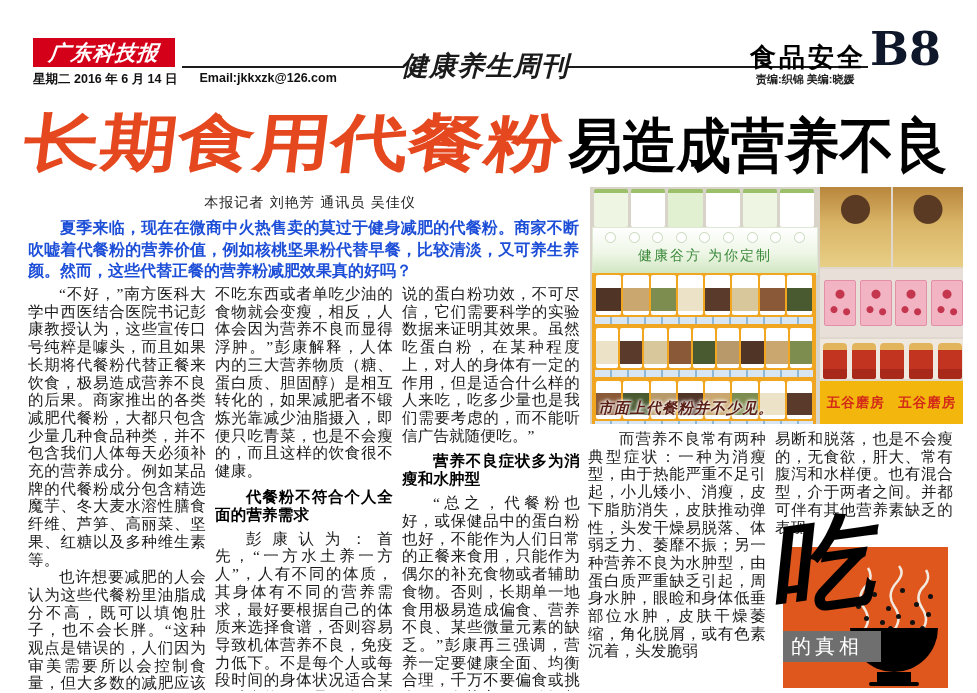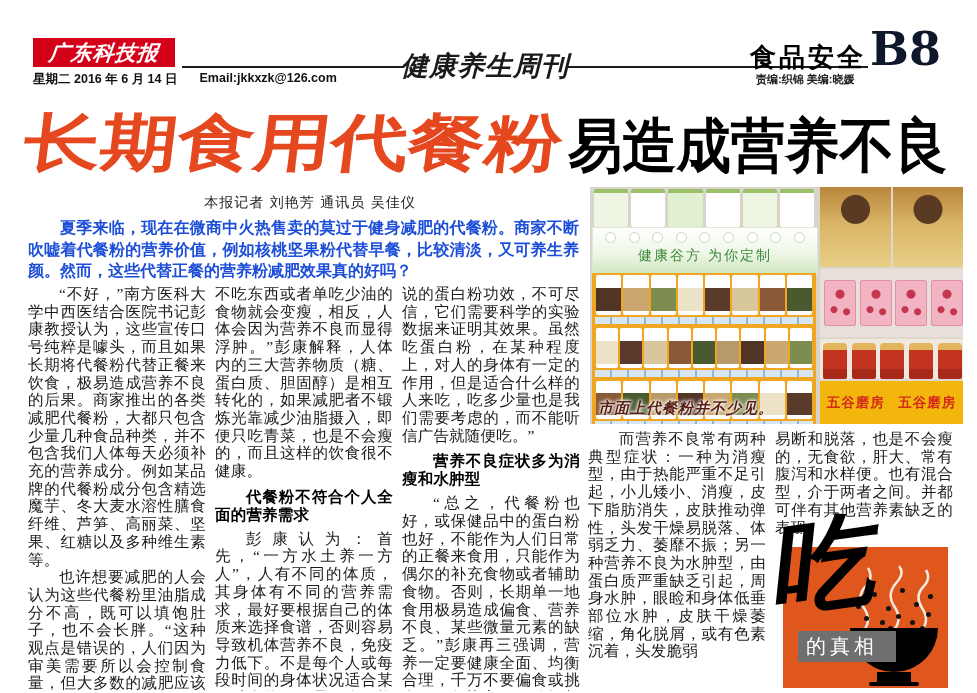--- a/index.html
+++ b/index.html
@@ -92,21 +92,21 @@
   .yellow-row span{color:#d42a1a;font-weight:900;font-size:13.5px;letter-spacing:1px;
             font-family:"Liberation Sans","DejaVu Sans",sans-serif;white-space:nowrap;}
   .photo-caption{position:absolute;left:8px;bottom:6px;z-index:5;font-size:15px;font-weight:bold;
        color:#5a1f14;font-family:"DejaVu Serif",serif;font-style:italic;letter-spacing:1px;
        text-shadow:0 0 3px #fff,0 0 3px #fff,0 0 5px #fff;white-space:nowrap;}
 
   
   .badge{position:absolute;left:783px;top:547px;width:165px;height:141px;background:#e0571d;}
   .badge-char{position:absolute;left:-16px;top:-34px;font-size:104px;line-height:1;color:#000;
        font-family:"DejaVu Serif",serif;font-style:italic;font-weight:bold;transform:rotate(-8deg);z-index:3;}
-  .badge-band{position:absolute;left:15px;bottom:26px;width:98px;height:31px;background:#6f6f6f;
+  .badge-band{position:absolute;left:0;bottom:26px;width:98px;height:31px;background:#6f6f6f;
        display:flex;align-items:center;z-index:4;}
   .badge-band span{color:#fff;font-size:20px;letter-spacing:4px;padding-left:8px;
        font-family:"Liberation Sans","DejaVu Sans",sans-serif;white-space:nowrap;}
   .bowl{position:absolute;right:10px;bottom:16px;width:88px;height:44px;background:#000;
        border-radius:0 0 88px 88px;z-index:2;}
   .bowl:after{content:"";position:absolute;left:27px;bottom:-10px;width:34px;height:10px;background:#000;}
   .bowl:before{content:"";position:absolute;left:19px;bottom:-14px;width:50px;height:4px;background:#000;border-radius:2px;}
   .steam{position:absolute;right:6px;bottom:58px;width:100px;height:84px;z-index:1;}
   .dot{position:absolute;width:5px;height:5px;border-radius:50%;background:#111;}
 </style>

